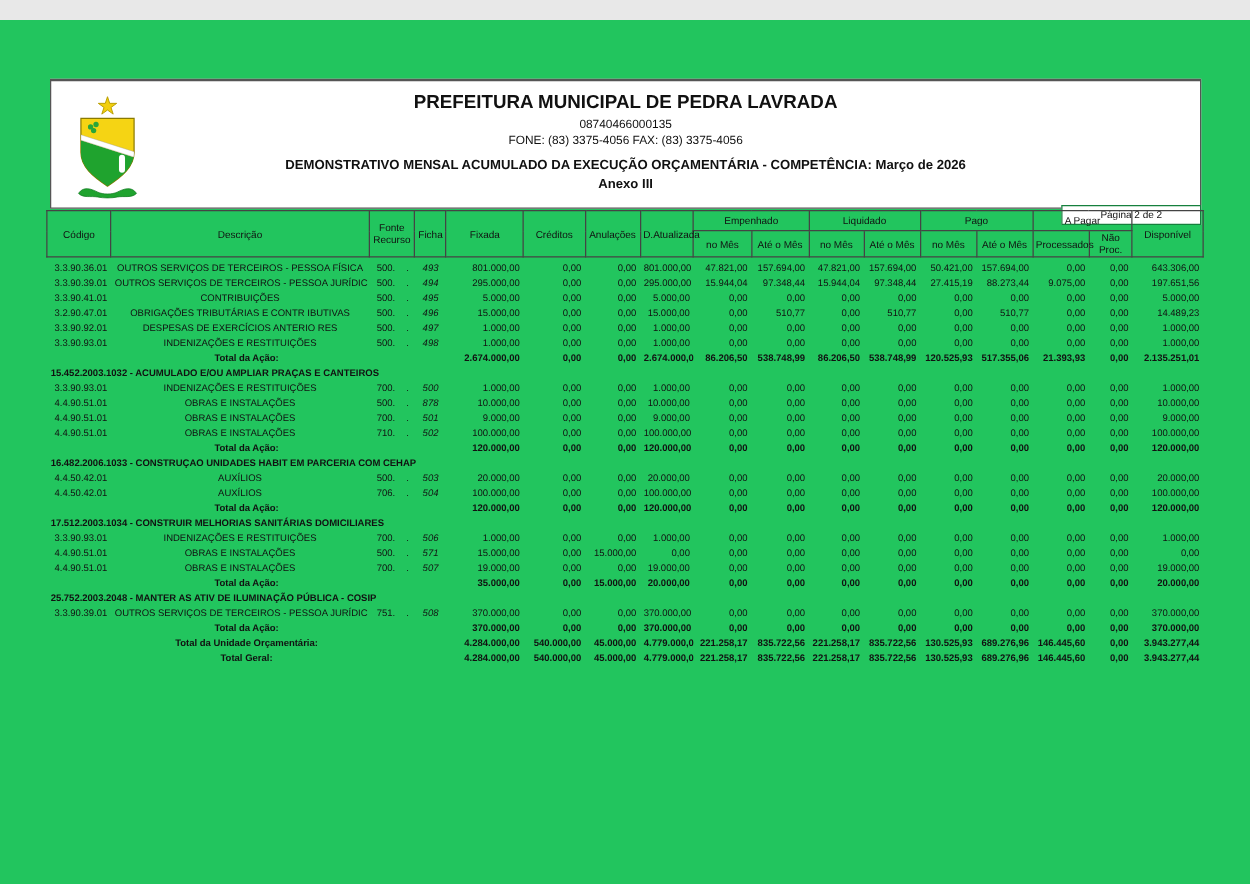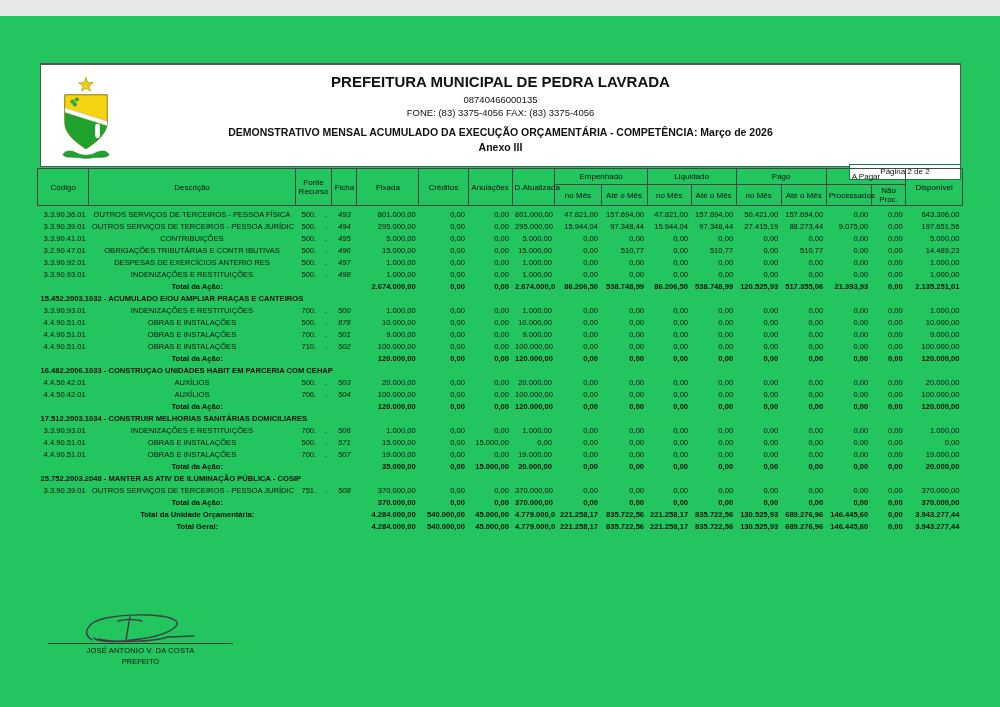--- a/index.html
+++ b/index.html
@@ -554,24 +554,15 @@
           <td class="num">835.722,56</td>
           <td class="num">130.525,93</td>
           <td class="num">689.276,96</td>
           <td class="num">146.445,60</td>
           <td class="num">0,00</td>
           <td class="num">3.943.277,44</td>
         </tr>
       </tbody>
   </table>
 
-  <div class="sign-block" style="left:48px;top:594px;width:185px;">
-    <svg class="sign-ink" width="130" height="40" viewBox="0 0 130 40" aria-hidden="true">
-      <path d="M16,30 C6,24 10,12 30,8 C56,3 92,4 100,11 C106,17 88,26 64,29 C46,32 22,33 18,28
-               M54,6 L50,30 M42,11 C49,9 60,9 66,11 M22,29 C38,33 76,32 92,27 L118,26" fill="none" stroke="#3f3f3f" stroke-width="1.4" stroke-linecap="round"></path>
-    </svg>
-    <div class="sign-line"></div>
-    <div class="sign-name">JOSÉ ANTONIO V. DA COSTA</div>
-    <div class="sign-role">PREFEITO</div>
-  </div>
 
 
 </div>
 
 </body></html>

